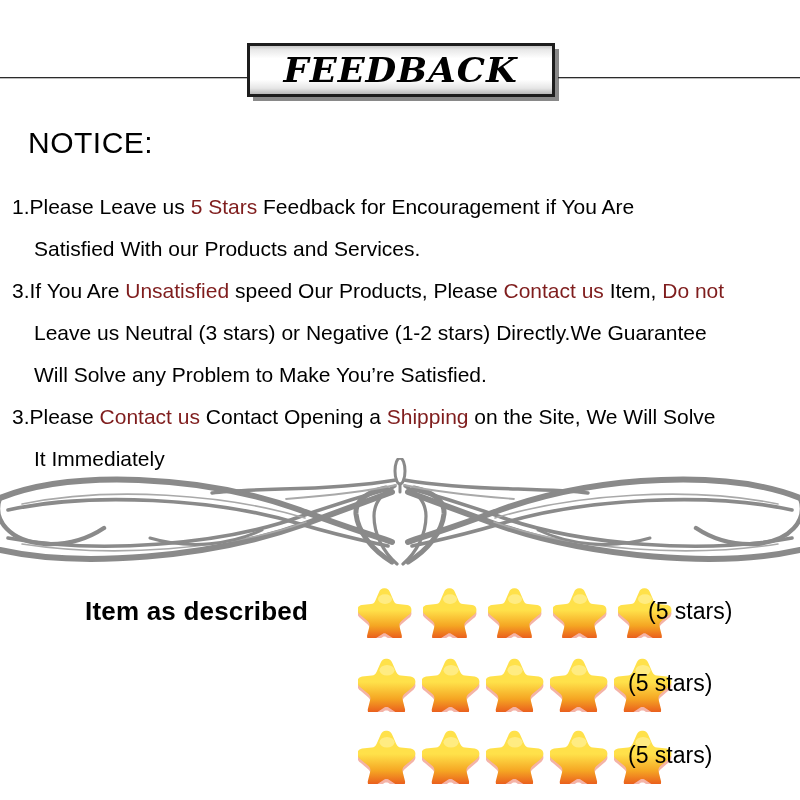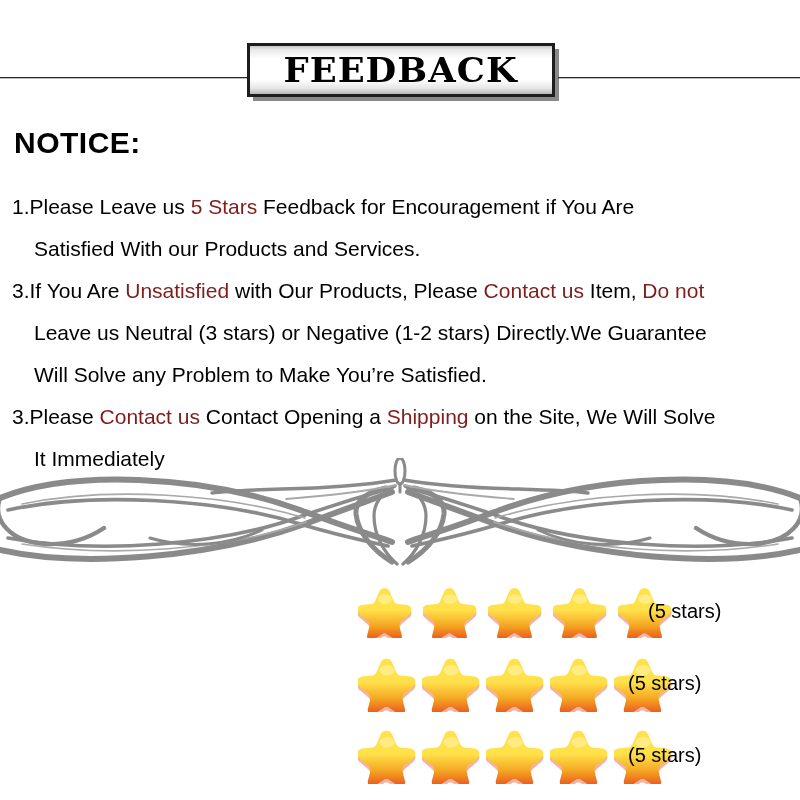--- a/index.html
+++ b/index.html
@@ -16,20 +16,21 @@
     color: #000000;
   }
 
   
   #banner-area {
     position: absolute;
     left: 0;
     top: 40px;
     width: 800px;
     height: 62px;
+    font-style: italic;
   }
   .banner-rule {
     position: absolute;
     top: 37px;
     height: 0;
     border-top: 1px solid #2b2b2b;
     border-bottom: 1px solid #bdbdbd;
   }
   .banner-rule.left  { left: 0px;   width: 249px; }
   .banner-rule.right { left: 558px; width: 242px; }
@@ -56,24 +57,24 @@
     font-size: 34px;
     letter-spacing: 1px;
     color: #000000;
     line-height: 1;
     transform: scaleX(1.04);
   }
 
   
   #notice-heading {
     position: absolute;
-    left: 14px;
+    left: 28px;
     top: 126px;
     font-size: 30px;
-    font-weight: bold;
+    font-weight: normal;
     letter-spacing: 0.5px;
   }
 
   #notice-list {
     position: absolute;
     left: 12px;
     top: 186px;
     width: 820px;
     font-size: 21px;
     line-height: 42px;
@@ -117,21 +118,21 @@
     position: absolute;
     top: 50%;
     transform: translateY(-50%);
     display: flex;
     align-items: center;
   }
   .rating-count {
     position: absolute;
     top: 50%;
     transform: translateY(-50%);
-    font-size: 20px;
+    font-size: 23px;
     white-space: nowrap;
   }
   
   .rating-row.wide .rating-stars { left: 358px; gap: 11px; }
   .rating-row.wide .rating-count { left: 648px; }
   
   .rating-row.tight .rating-stars { left: 358px; gap: 6px; }
   .rating-row.tight .rating-count { left: 628px; }
 
   .star-svg { display: block; }
@@ -145,21 +146,21 @@
   <div id="feedback-box">
     <span id="feedback-title">FEEDBACK</span>
   </div>
 </div>
 
 <div id="notice-heading">NOTICE:</div>
 
 <div id="notice-list">
     <div class="notice-line"><span>1.Please Leave us  </span><span class="hl">5 Stars</span><span>  Feedback for  Encouragement  if You Are</span></div>
     <div class="notice-line indent"><span>Satisfied With our Products and Services.</span></div>
-    <div class="notice-line"><span>3.If You Are </span><span class="hl">Unsatisfied</span><span> with Our Products, Please </span><span class="hl">Contact us</span><span> Item, </span><span class="hl">Do not</span></div>
+    <div class="notice-line"><span>3.If You Are </span><span class="hl">Unsatisfied</span><span> speed Our Products, Please </span><span class="hl">Contact us</span><span> Item, </span><span class="hl">Do not</span></div>
     <div class="notice-line indent"><span>Leave us Neutral (3 stars) or Negative (1-2 stars) Directly.We Guarantee</span></div>
     <div class="notice-line indent"><span>Will Solve any Problem to Make You’re  Satisfied.</span></div>
     <div class="notice-line"><span>3.Please </span><span class="hl">Contact us</span><span> Contact Opening a </span><span class="hl">Shipping</span><span> on the Site, We Will Solve</span></div>
     <div class="notice-line indent"><span>It Immediately</span></div>
   </div>
 
 <div id="ornament">
   <svg viewBox="0 0 800 110" width="800" height="110" preserveAspectRatio="none" aria-hidden="true">
     <defs>
       <g id="half">
@@ -188,20 +189,21 @@
 
     <use href="#half" transform="translate(800,0) scale(-1,1)"></use>
 
     <ellipse cx="400" cy="13" rx="5" ry="13" fill="none" stroke="#8a8a8a" stroke-width="3"></ellipse>
     <path d="M400,26 L400,34" stroke="#8a8a8a" stroke-width="3" stroke-linecap="round"></path>
   </svg>
 </div>
 
 <div id="ratings">
     <div class="rating-row wide">
+      <div class="rating-label">Item as described</div>
       <div class="rating-stars">
         <svg class="star-svg" width="54" height="54" viewBox="0 0 100 100">
           <defs>
             <linearGradient id="stargrad-0-0" x1="0" y1="0" x2="0" y2="1">
               <stop offset="0" stop-color="#ffe14a"></stop>
               <stop offset="0.42" stop-color="#ffe14a"></stop>
               <stop offset="0.72" stop-color="#f5a623"></stop>
               <stop offset="1" stop-color="#e8531c"></stop>
             </linearGradient>
           </defs>

